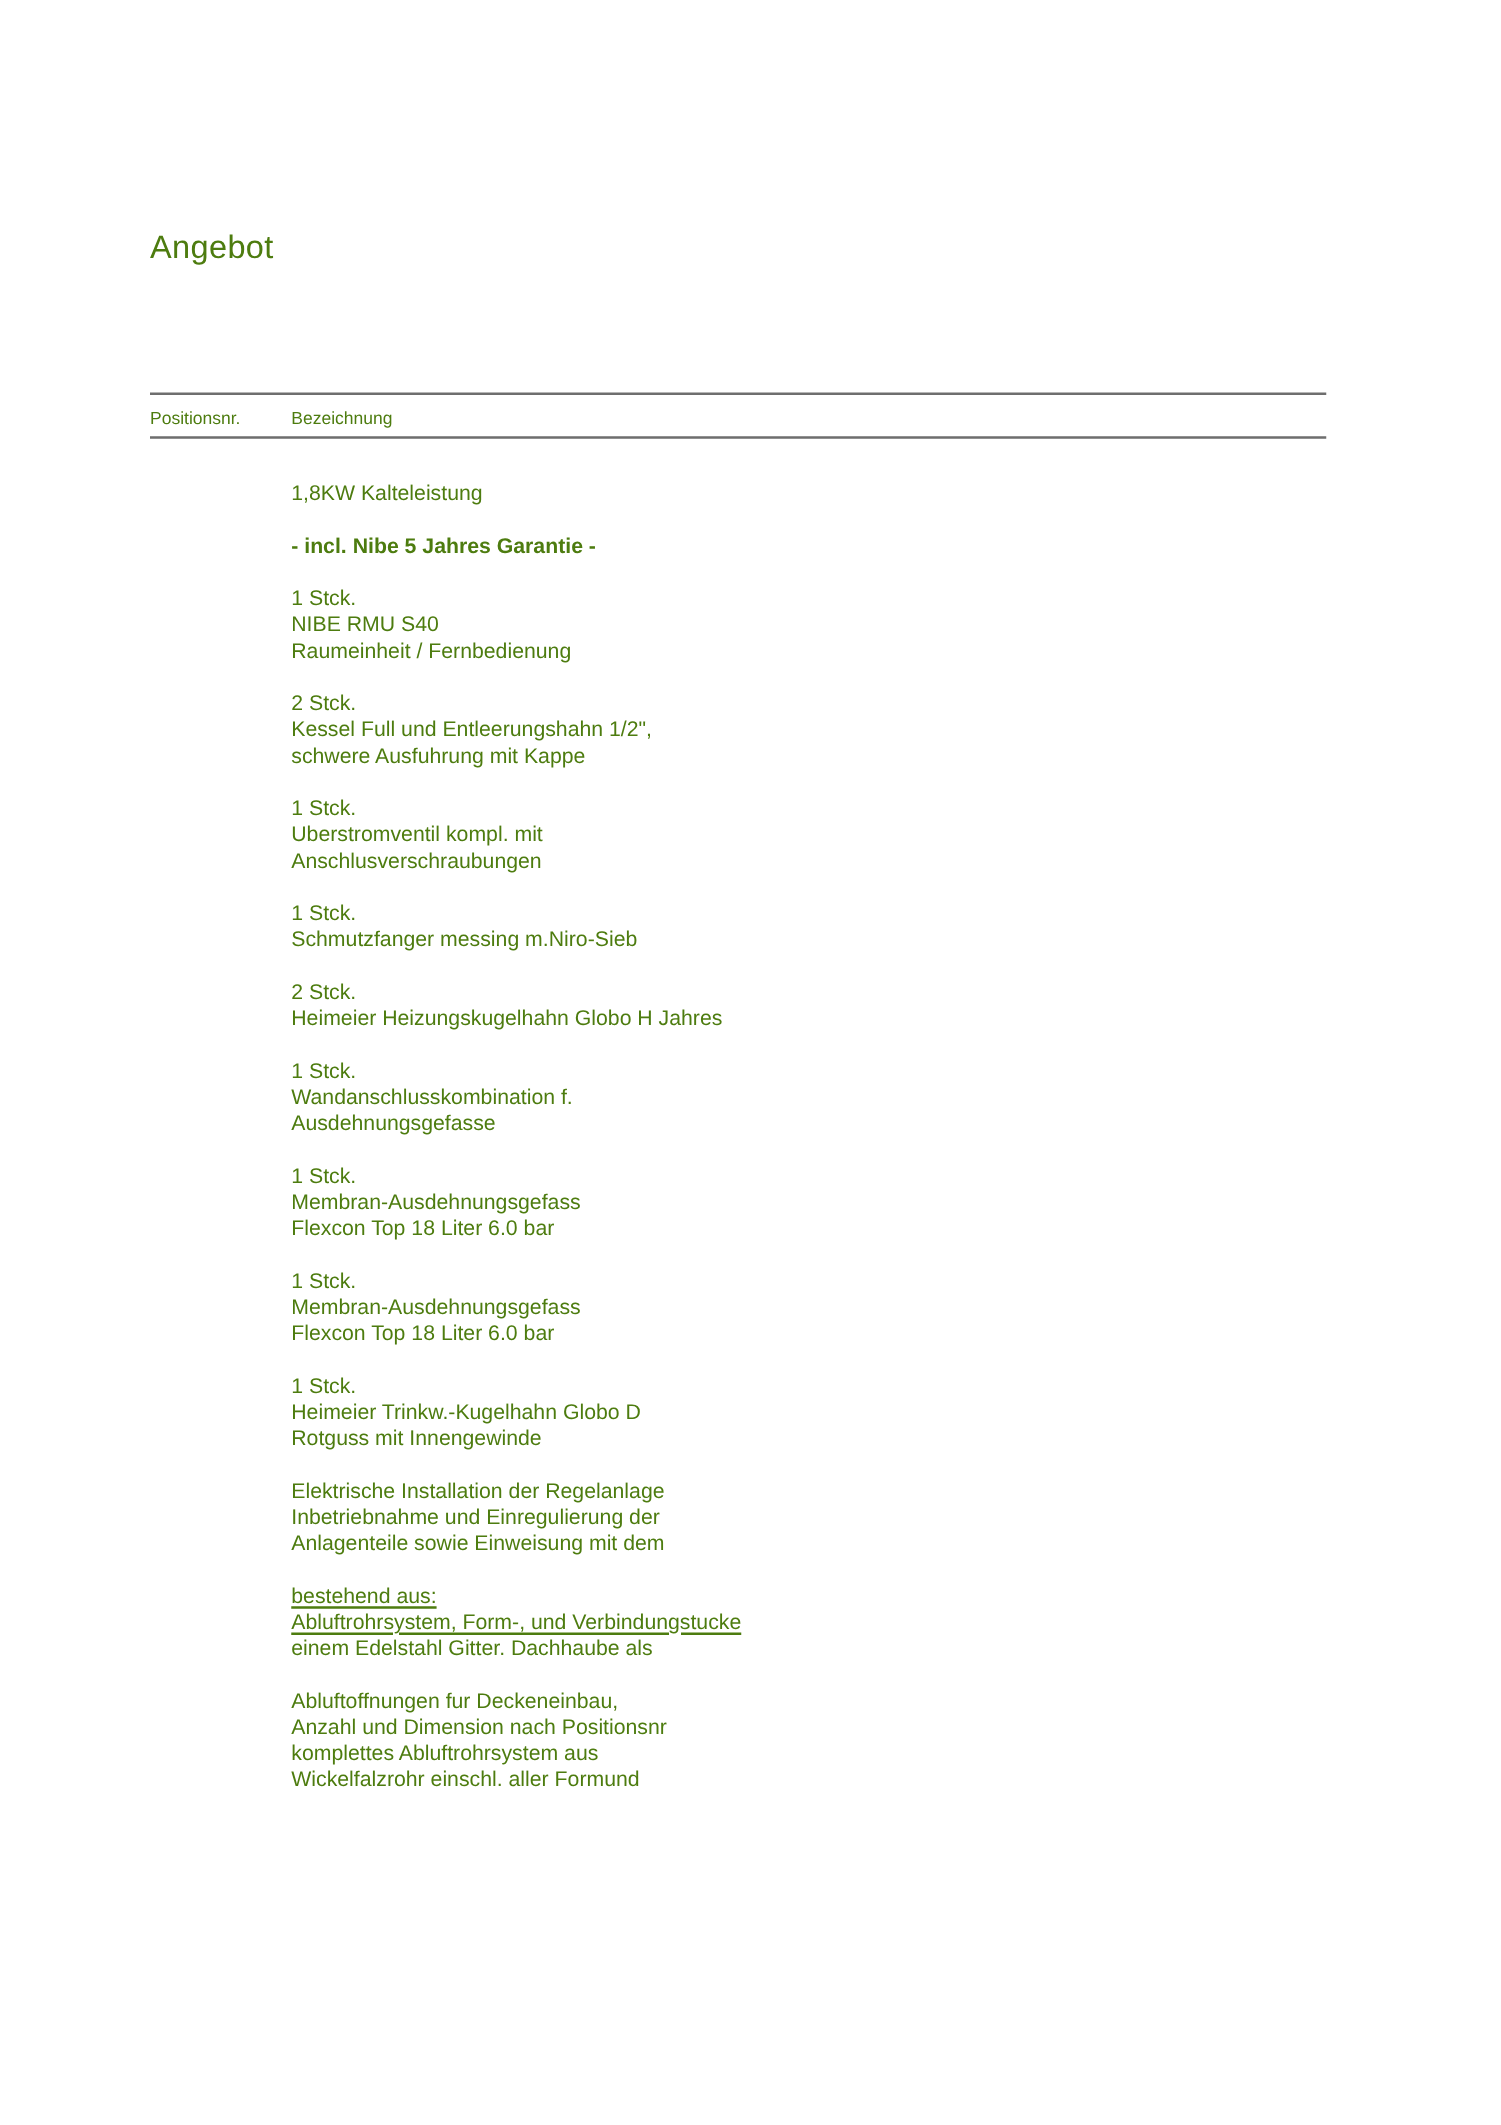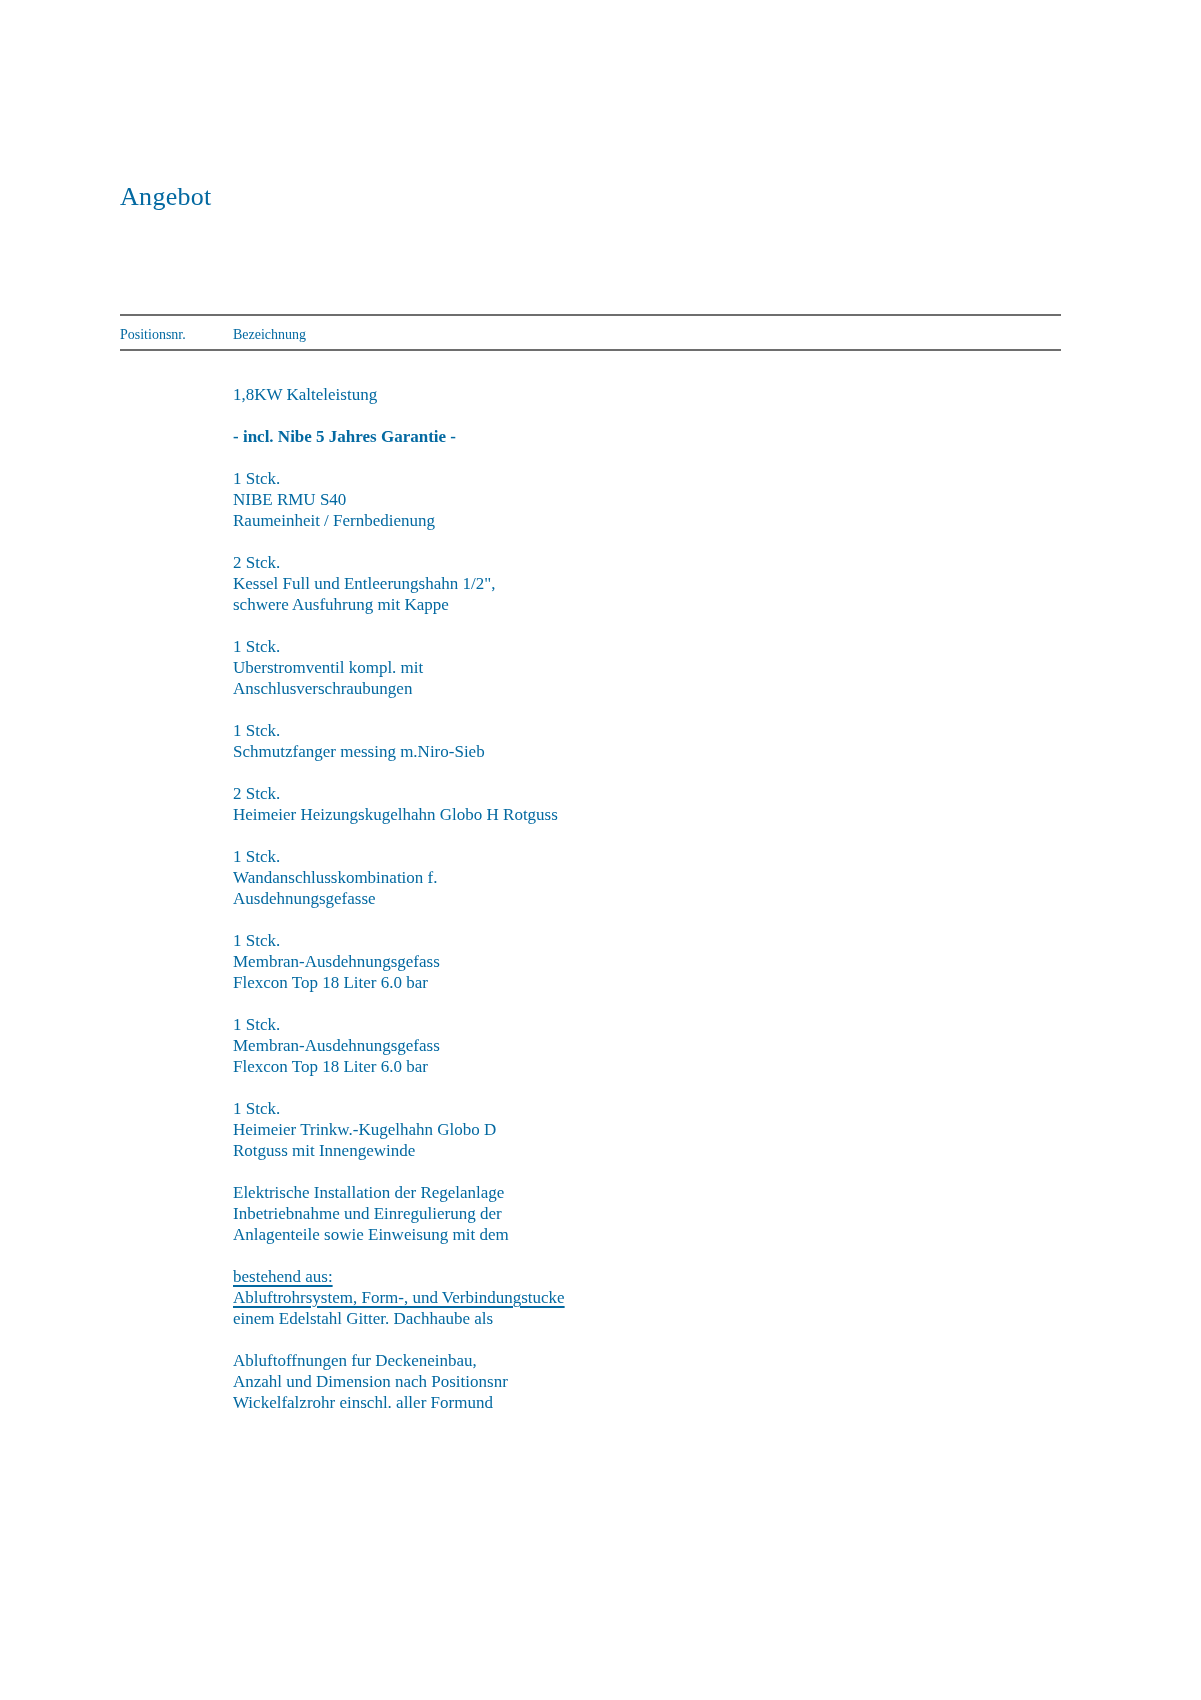--- a/index.html
+++ b/index.html
@@ -6,22 +6,22 @@
     margin: 0;
     padding: 0;
     background: #ffffff;
   }
   .page {
     position: relative;
     width: 1061px;
     height: 1700px;
     background: #ffffff;
     overflow: hidden;
-    font-family: Liberation Serif, serif;
-    color: #0369a1;
+    font-family: Liberation Sans, sans-serif;
+    color: #4d7c0f;
   }
   .doc-title {
     position: absolute;
     left: 120px;
     top: 184px;
     margin: 0;
     font-size: 26px;
     line-height: 26px;
     font-weight: normal;
     letter-spacing: 0.3px;
@@ -102,21 +102,21 @@
         <span class="tline">1 Stck.</span>
         <span class="tline">Uberstromventil kompl. mit</span>
         <span class="tline">Anschlusverschraubungen</span>
       </div>
       <div class="para">
         <span class="tline">1 Stck.</span>
         <span class="tline">Schmutzfanger messing m.Niro-Sieb</span>
       </div>
       <div class="para">
         <span class="tline">2 Stck.</span>
-        <span class="tline">Heimeier Heizungskugelhahn Globo H Rotguss</span>
+        <span class="tline">Heimeier Heizungskugelhahn Globo H Jahres</span>
       </div>
       <div class="para">
         <span class="tline">1 Stck.</span>
         <span class="tline">Wandanschlusskombination f.</span>
         <span class="tline">Ausdehnungsgefasse</span>
       </div>
       <div class="para">
         <span class="tline">1 Stck.</span>
         <span class="tline">Membran-Ausdehnungsgefass</span>
         <span class="tline">Flexcon Top 18 Liter 6.0 bar</span>
@@ -137,16 +137,17 @@
         <span class="tline">Anlagenteile sowie Einweisung mit dem</span>
       </div>
       <div class="para">
         <span class="tline underline">bestehend aus:</span>
         <span class="tline underline">Abluftrohrsystem, Form-, und Verbindungstucke</span>
         <span class="tline">einem Edelstahl Gitter. Dachhaube als</span>
       </div>
       <div class="para">
         <span class="tline">Abluftoffnungen fur Deckeneinbau,</span>
         <span class="tline">Anzahl und Dimension nach Positionsnr</span>
+        <span class="tline">komplettes Abluftrohrsystem aus</span>
         <span class="tline">Wickelfalzrohr einschl. aller Formund</span>
       </div>
     </div>
 </div>
 
 </body></html>

